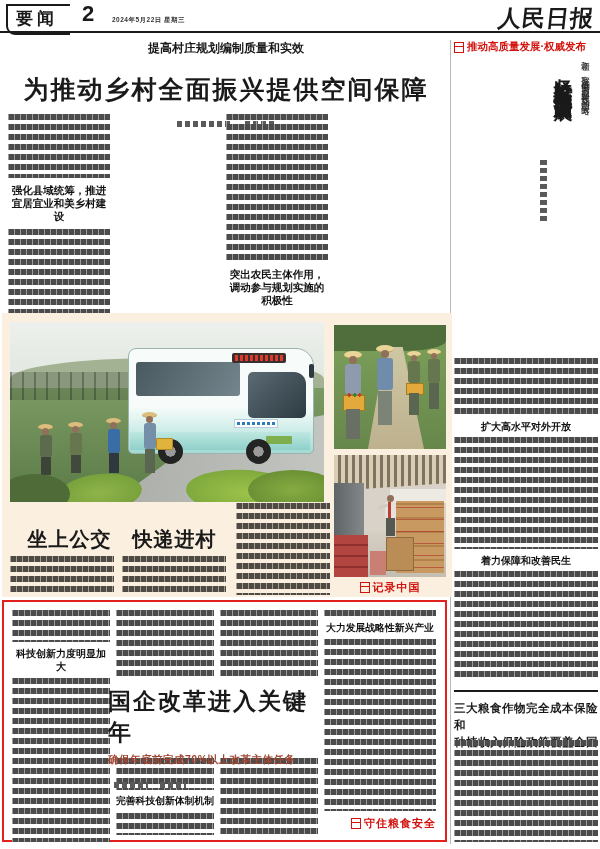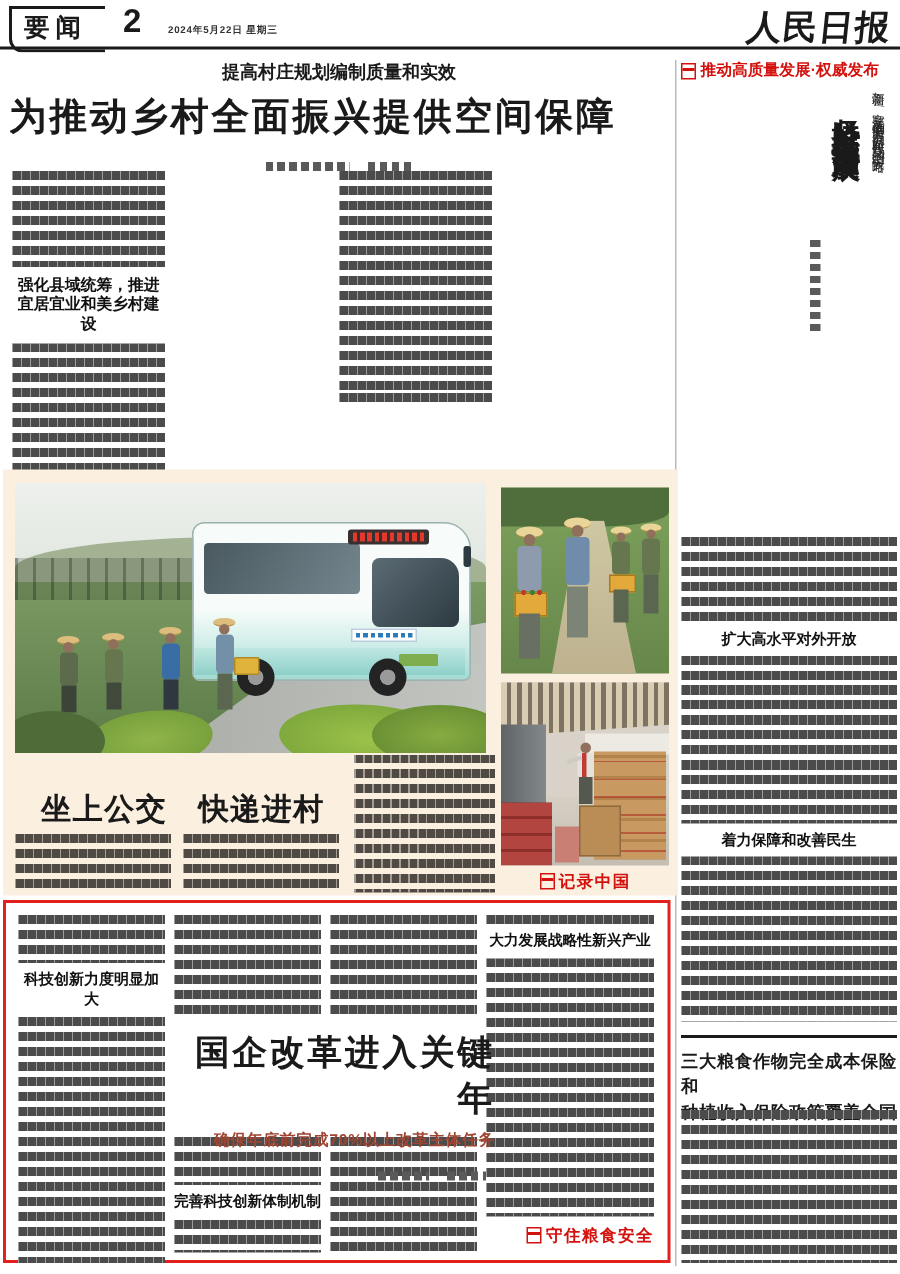--- a/index.html
+++ b/index.html
@@ -45,32 +45,33 @@
     <span class="abs" style="left:82px;top:1px;font-size:22px;font-weight:bold;">2</span>
     <span class="abs" style="left:112px;top:16px;font-size:6.5px;color:#333;letter-spacing:.5px;font-weight:bold;">2024年5月22日 星期三</span>
     <span class="abs masthead" style="right:6px;top:3px;">人民日报</span>
     <div class="abs rule" style="left:0;top:31px;width:600px;height:2px;"></div>
   </div>
 
   <div class="abs" style="left:450px;top:40px;width:1px;height:804px;background:#b9b9b9;"></div>
 
   <div class="abs" style="left:6px;top:40px;width:440px;height:270px;">
     <div style="text-align:center;font-size:12px;font-weight:bold;">提高村庄规划编制质量和实效</div>
-    <div style="font-size:25px;font-weight:bold;letter-spacing:2px;margin-top:4px;">为推动乡村全面振兴提供空间保障</div>
+    <div style="text-align:center;font-size:25px;font-weight:bold;letter-spacing:2px;margin-top:16px;">为推动乡村全面振兴提供空间保障</div>
     <div style="text-align:center;margin-top:7px;">
       <span class="bylinebar"></span><span class="bylinebar" style="width:30px;"></span>
     </div>
 
     <div class="abs colbox" style="left:2px;top:74px;width:102px;">
       <div class="tx" style="height:64px;"></div>
       <div class="sub" style="margin:6px 0;">强化县域统筹，推进宜居宜业和美乡村建设</div>
       <div class="tx" style="height:98px;"></div>
     </div>
     <div class="abs colbox" style="left:220px;top:74px;width:102px;">
       <div class="tx" style="height:148px;"></div>
+      <div class="sub" style="margin:6px 0;">突出农民主体作用，调动参与规划实施的积极性</div>
       <div class="tx" style="height:10px;"></div>
     </div>
   </div>
 
   <div class="abs" style="left:2px;top:313px;width:450px;height:284px;background:#fbefe0;">
 
     <div class="ph" style="left:8px;top:9px;width:314px;height:180px;background:linear-gradient(180deg,#edf0ec,#dfe5de 40%);">
       <div class="abs" style="left:0;top:36px;width:314px;height:42px;background:#a3b292;border-radius:50% 50% 0 0/22px;"></div>
       <div class="abs" style="left:0;top:66px;width:314px;height:114px;background:linear-gradient(180deg,#7c9a63,#5a7a47);"></div>
       <div class="abs" style="left:0;top:50px;width:122px;height:28px;opacity:.6;background:repeating-linear-gradient(90deg,rgba(25,35,25,.65) 0 2px,rgba(0,0,0,0) 2px 12px),linear-gradient(rgba(40,52,40,.35),rgba(40,52,40,.35));"></div>
@@ -211,21 +212,21 @@
     <div class="abs colbox" style="left:320px;top:8px;width:112px;">
       <div class="tx" style="height:6px;"></div>
       <div class="sub" style="font-size:9.8px;margin:5px 0;">大力发展战略性新兴产业</div>
       <div class="tx" style="height:172px;"></div>
       <div class="tag" style="margin-top:5px;justify-content:flex-end;">
         <span class="badge"></span>
         <span>守住粮食安全</span>
       </div>
     </div>
 
-    <div class="abs" style="left:104px;top:84px;width:222px;text-align:right;">
+    <div class="abs" style="left:104px;top:84px;width:222px;text-align:left;">
       <div style="font-size:23px;font-weight:bold;letter-spacing:2px;">国企改革进入关键年</div>
       <div style="font-size:10.5px;font-weight:bold;color:#a04532;margin-top:5px;letter-spacing:.5px;">确保年底前完成70%以上改革主体任务</div>
       <div style="margin-top:7px;">
         <span class="bylinebar" style="width:34px;"></span><span class="bylinebar" style="width:26px;"></span>
       </div>
     </div>
   </div>
 
   <div class="abs" style="left:454px;top:40px;width:144px;height:804px;">
     <div class="tag" style="justify-content:flex-start;font-size:10.5px;letter-spacing:0;">

